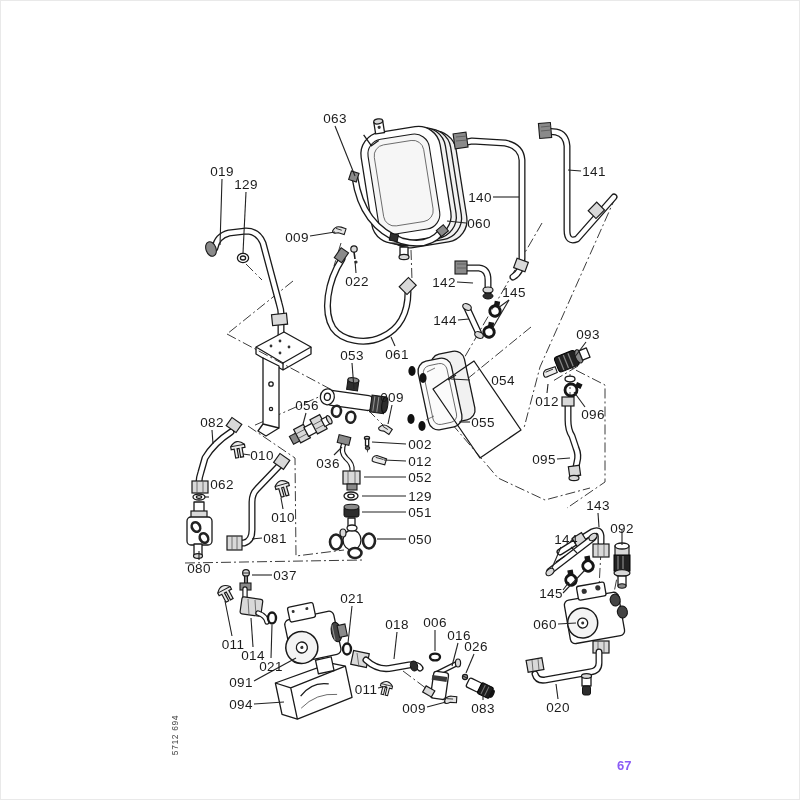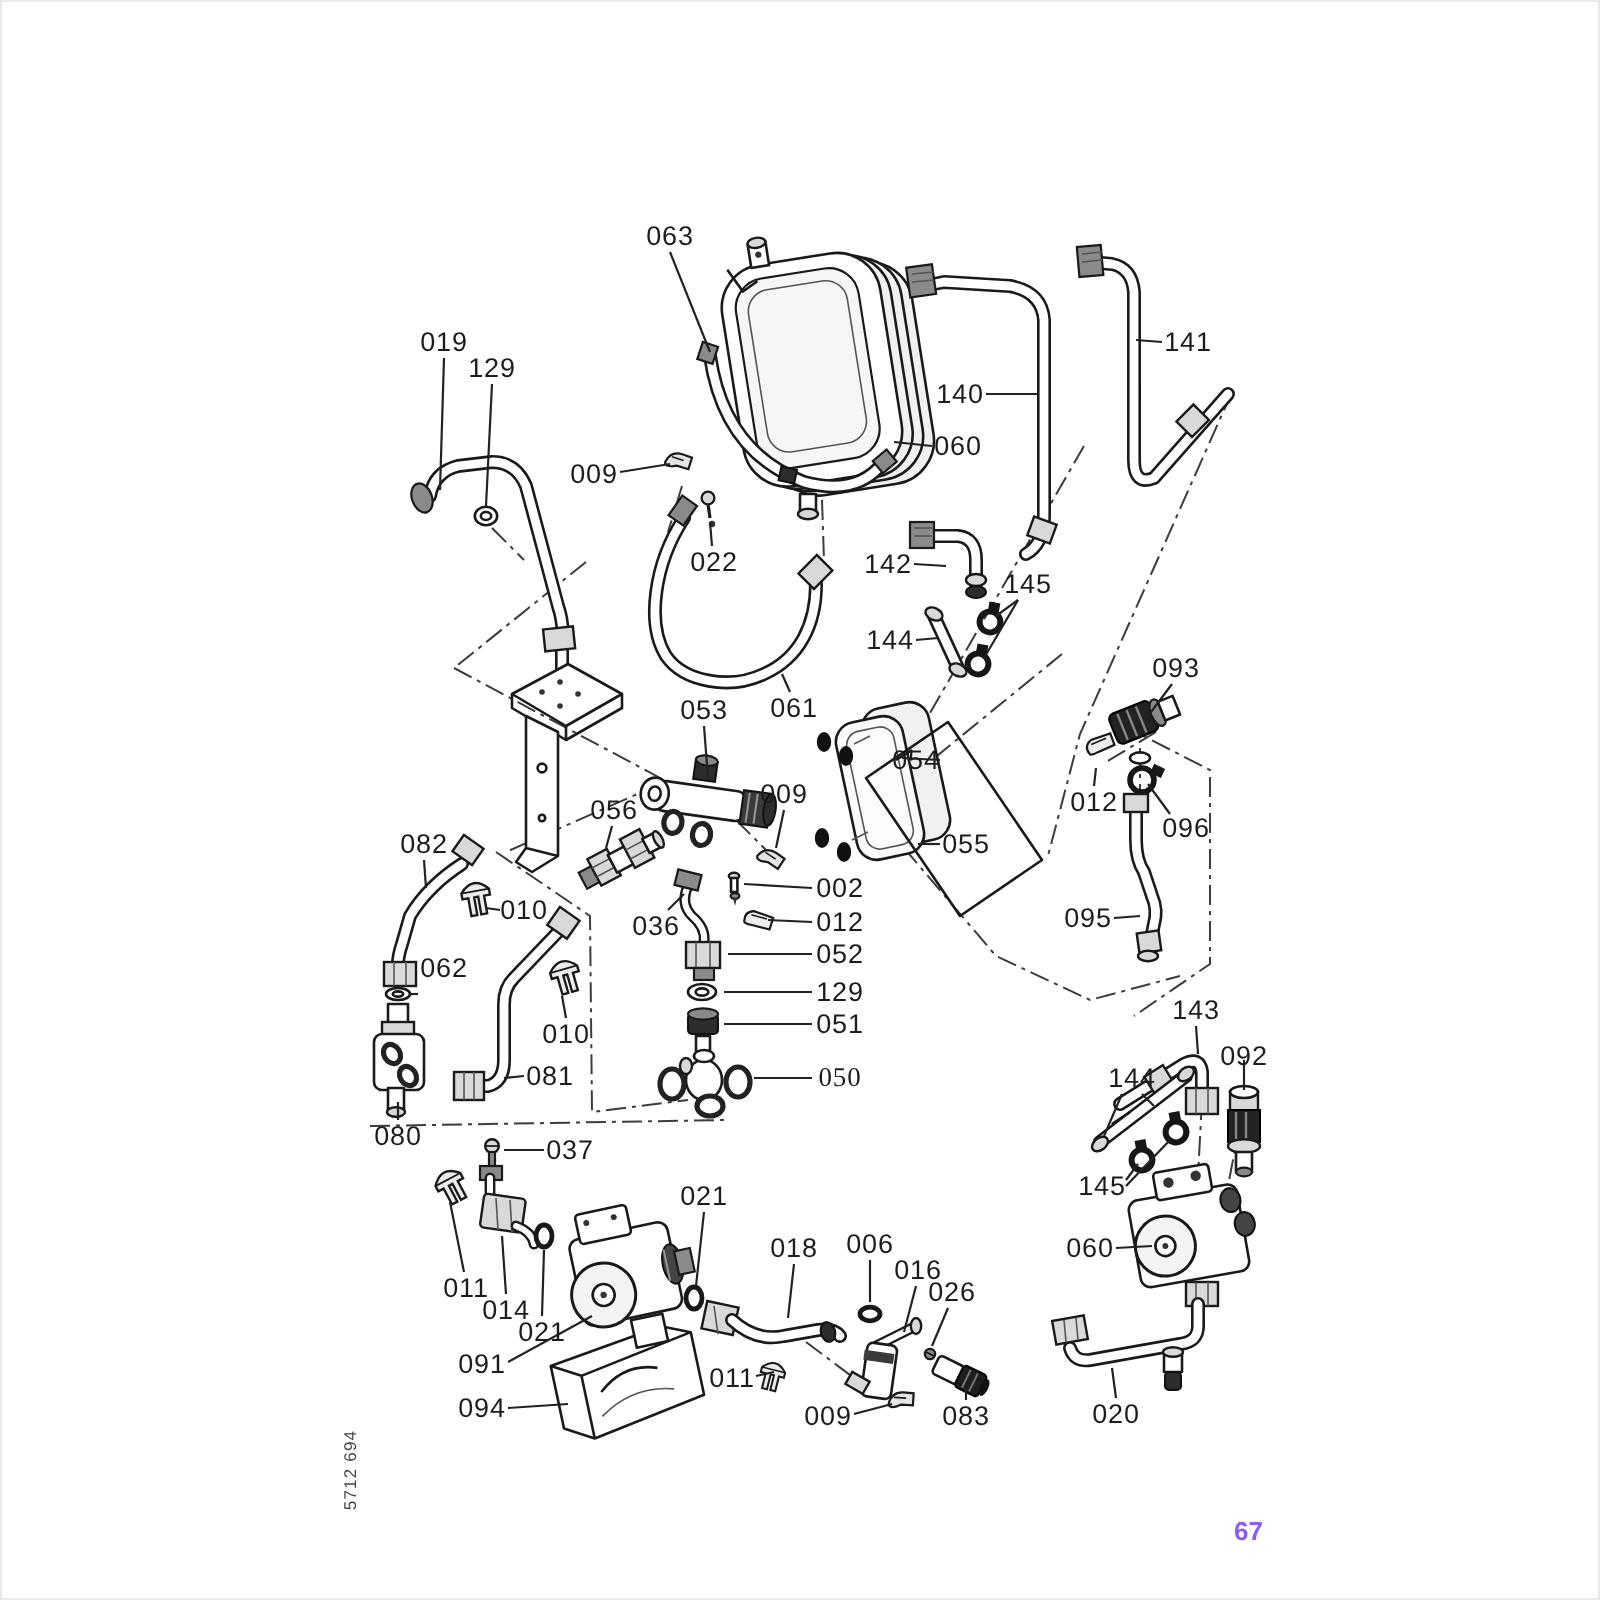--- a/index.html
+++ b/index.html
@@ -495,31 +495,31 @@
       <div class="part-label" style="left: 297px; top: 237px;">009</div>
       <div class="part-label" style="left: 357px; top: 281px;">022</div>
       <div class="part-label" style="left: 480px; top: 197px;">140</div>
       <div class="part-label" style="left: 479px; top: 223px;">060</div>
       <div class="part-label" style="left: 594px; top: 171px;">141</div>
       <div class="part-label" style="left: 444px; top: 282px;">142</div>
       <div class="part-label" style="left: 514px; top: 292px;">145</div>
       <div class="part-label" style="left: 445px; top: 320px;">144</div>
       <div class="part-label" style="left: 397px; top: 354px;">061</div>
       <div class="part-label" style="left: 352px; top: 355px;">053</div>
-      <div class="part-label" style="left: 458px; top: 380px;">054</div>
+      <div class="part-label" style="left: 503px; top: 380px;">054</div>
       <div class="part-label" style="left: 483px; top: 422px;">055</div>
       <div class="part-label" style="left: 392px; top: 397px;">009</div>
       <div class="part-label" style="left: 307px; top: 405px;">056</div>
       <div class="part-label" style="left: 420px; top: 444px;">002</div>
       <div class="part-label" style="left: 420px; top: 461px;">012</div>
       <div class="part-label" style="left: 328px; top: 463px; text-align: right;">036</div>
       <div class="part-label" style="left: 420px; top: 477px;">052</div>
       <div class="part-label" style="left: 420px; top: 496px;">129</div>
       <div class="part-label" style="left: 420px; top: 512px;">051</div>
-      <div class="part-label" style="left: 420px; top: 539px; font-family: Liberation Serif, serif;">050</div>
+      <div class="part-label" style="left: 420px; top: 539px;">050</div>
       <div class="part-label" style="left: 212px; top: 422px;">082</div>
       <div class="part-label" style="left: 262px; top: 455px;">010</div>
       <div class="part-label" style="left: 222px; top: 484px;">062</div>
       <div class="part-label" style="left: 283px; top: 517px;">010</div>
       <div class="part-label" style="left: 275px; top: 538px;">081</div>
       <div class="part-label" style="left: 199px; top: 568px;">080</div>
       <div class="part-label" style="left: 285px; top: 575px;">037</div>
       <div class="part-label" style="left: 233px; top: 644px;">011</div>
       <div class="part-label" style="left: 253px; top: 655px;">014</div>
       <div class="part-label" style="left: 271px; top: 666px;">021</div>

